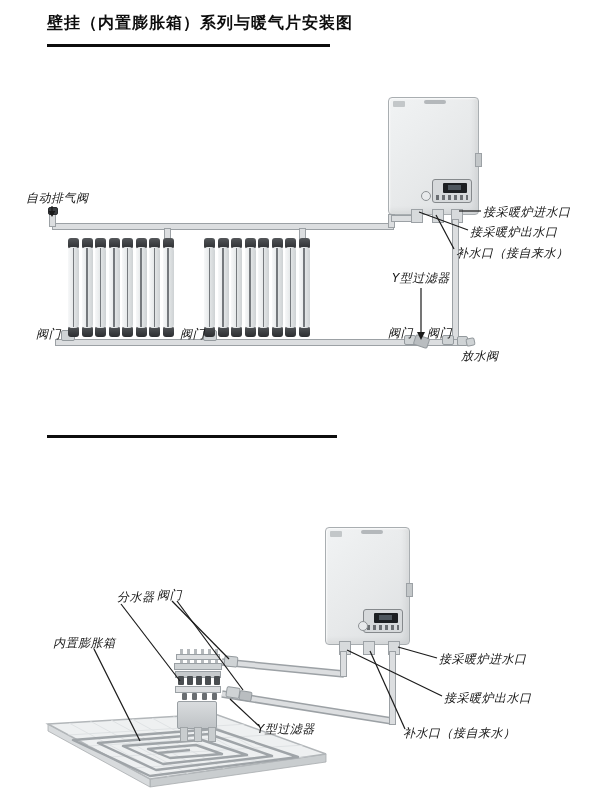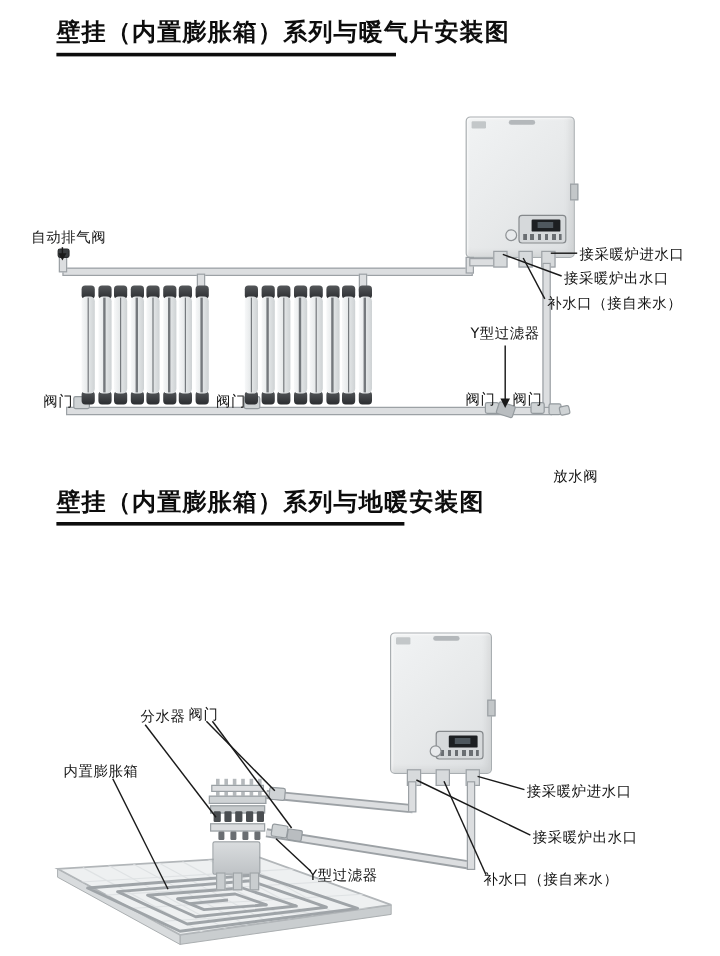--- a/index.html
+++ b/index.html
@@ -1,23 +1,23 @@
 <!DOCTYPE html>
 <html><head>
 <meta charset="utf-8">
 <style>
   html,body{margin:0;padding:0;background:#fff;}
   #stage{position:relative;width:600px;height:797px;background:#fff;overflow:hidden;
          font-family:"DejaVu Sans","Liberation Sans",sans-serif;color:#141414;}
   svg.layer{position:absolute;left:0;top:0;width:600px;height:797px;}
   #under{z-index:1;} #over{z-index:3;pointer-events:none;}
 
-  .title{position:absolute;font-size:20px;font-weight:bold;color:#0d0d0d;letter-spacing:1px;white-space:nowrap;z-index:2;}
+  .title{position:absolute;font-size:16px;font-weight:bold;color:#0d0d0d;letter-spacing:1px;white-space:nowrap;z-index:2;}
   .rule{position:absolute;height:3px;background:#0d0d0d;z-index:2;}
-  .label{position:absolute;font-size:12px;color:#141414;white-space:nowrap;letter-spacing:0.5px;z-index:2;}
+  .label{position:absolute;font-size:12px;color:#141414;white-space:nowrap;letter-spacing:0.5px;z-index:2;font-style:italic;}
 
   .pipe{position:absolute;background:#dcdee0;border:1px solid #9ca1a5;z-index:2;}
   .fitting{position:absolute;background:#cfd3d5;border:1px solid #949a9e;border-radius:2px;z-index:2;}
   .fitting.dark{background:#b9bdc0;}
   .stub{position:absolute;background:#d7dadc;border:1px solid #9ca1a5;z-index:2;}
 
   .boiler{position:absolute;background:linear-gradient(135deg,#f1f3f4 0%,#e7e9ea 55%,#dcdfe1 100%);
           border:1px solid #a9aeb1;border-radius:4px;z-index:2;
           box-shadow:inset -3px -3px 6px rgba(0,0,0,0.07), inset 1px 1px 2px rgba(255,255,255,0.9);}
   .b-tab{position:absolute;left:4px;top:3px;width:12px;height:6px;background:#c3c7c9;border-radius:1px;}
@@ -201,26 +201,25 @@
         <div class="cap"></div>
       </div>
     </div>
 
   <div class="label" style="left:26px;top:190px;">自动排气阀</div>
   <div class="label" style="left:36px;top:326px;">阀门</div>
   <div class="label" style="left:180px;top:326px;">阀门</div>
   <div class="label" style="left:388px;top:325px;">阀门</div>
   <div class="label" style="left:427px;top:325px;">阀门</div>
   <div class="label" style="left:392px;top:270px;">Y型过滤器</div>
-  <div class="label" style="left:461px;top:348px;margin-top:41px;">放水阀</div>
+  <div class="label" style="left:461px;top:348px;">放水阀</div>
   <div class="label" style="left:483px;top:204px;">接采暖炉进水口</div>
   <div class="label" style="left:470px;top:224px;">接采暖炉出水口</div>
   <div class="label" style="left:456px;top:245px;">补水口（接自来水）</div>
 
-  <div class="title" style="left:47px;top:405px;">壁挂（内置膨胀箱）系列与地暖安装图</div>
   <div class="rule" style="left:47px;top:435px;width:290px;"></div>
 
   <div class="boiler" style="left:325px;top:527px;width:83px;height:116px;">
     <div class="b-tab"></div>
     <div class="b-slot"></div>
     <div class="b-side"></div>
     <div class="b-panel">
       <div class="b-display">
           <i></i>
         </div>

